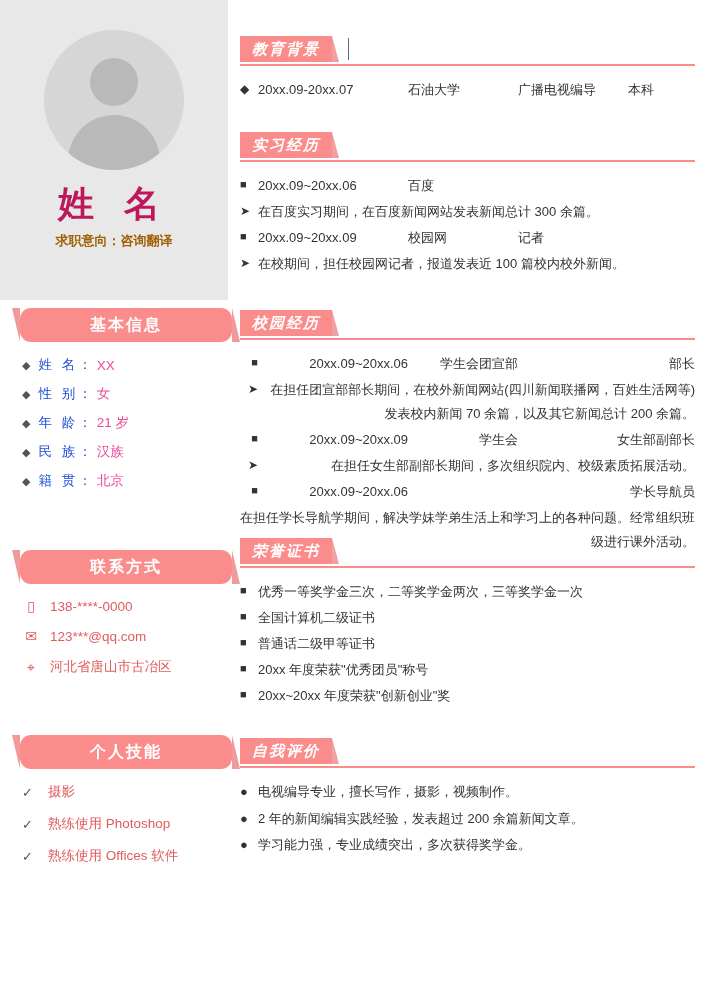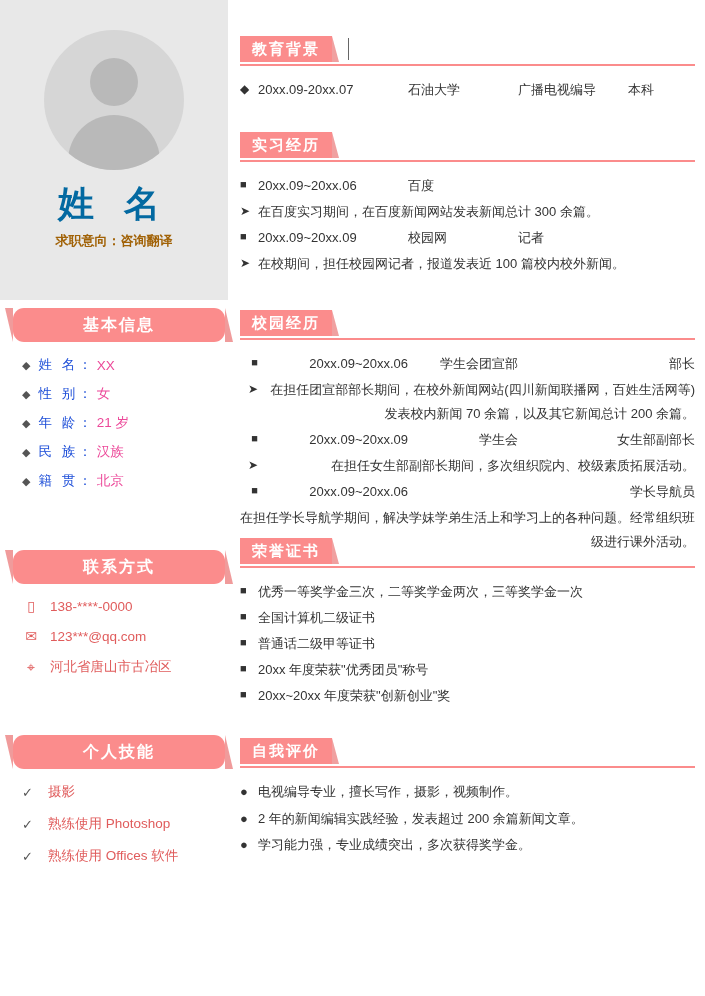--- a/index.html
+++ b/index.html
@@ -31,30 +31,30 @@
     position:absolute; left:50%; top:28px; width:48px; height:48px;
     margin-left:-24px; border-radius:50%; background:#b9b9b9;
   }
   .avatar .body {
     position:absolute; left:50%; top:85px; width:92px; height:70px;
     margin-left:-46px; border-radius:46px 46px 0 0; background:#b9b9b9;
   }
   .name {
     position:absolute; left:0; top:180px; width:228px;
     text-align:center; font-size:36px; letter-spacing:10px;
-    color:#0369a1; font-weight:bold;
+    color:#be185d; font-weight:bold;
   }
   .intent {
     position:absolute; left:0; top:232px; width:228px;
     text-align:center; font-size:13px; color:#a16207; font-weight:bold;
   }
 
   
   .banner {
-    position:relative; height:34px; width:212px; margin-left:13px;
+    position:relative; height:34px; width:212px; margin-left:20px;
     background:#fb8c8c;
     display:flex; align-items:center; justify-content:center;
     color:#fff; font-size:16px; font-weight:bold; letter-spacing:2px;border-radius:11px;
   }
   .banner:before, .banner:after {
     content:""; position:absolute; top:0; width:0; height:0;
   }
   .banner:before {
     left:-8px; border-top:0 solid transparent;
     border-bottom:34px solid transparent; border-right:8px solid #f09b9b;
@@ -88,21 +88,21 @@
   .skill-row {
     display:flex; align-items:center; font-size:13.5px;
     color:#e05c5c; margin-bottom:14px;
   }
   .skill-row .chk { width:16px; margin-right:10px; color:#555; font-size:13px; }
 
   
   .right-col { position:absolute; left:228px; top:0; width:477px; height:996px; }
 
   .rsec { position:absolute; left:12px; width:455px; }
-  .rhead { position:relative; height:26px; }
+  .rhead { position:relative; height:26px;font-style:italic; }
   .rtag {
     position:absolute; left:0; top:0; height:26px;
     background:#fb8c8c; color:#fff; font-size:15px; font-weight:bold;
     padding:0 12px; display:flex; align-items:center; letter-spacing:2px;
   }
   .rtag:after {
     content:""; position:absolute; right:-7px; top:0; width:0; height:0;
     border-top:26px solid transparent; border-left:7px solid #f0a0a0;
   }
   .rline {

